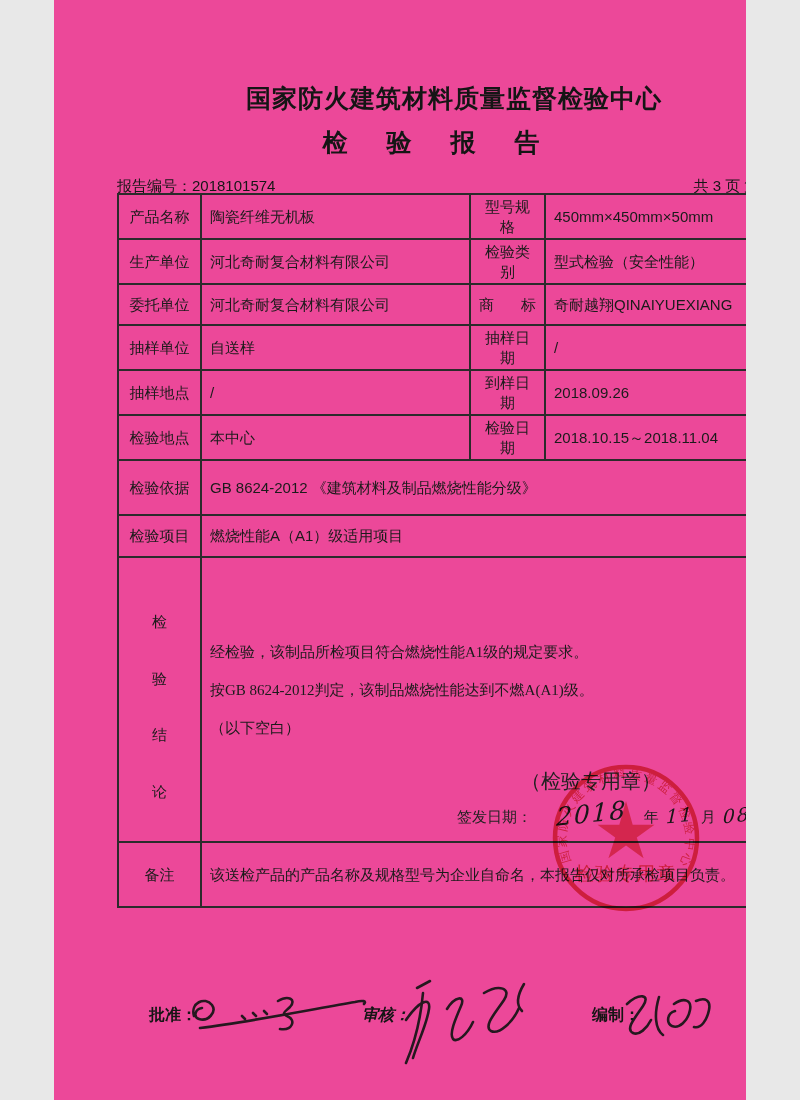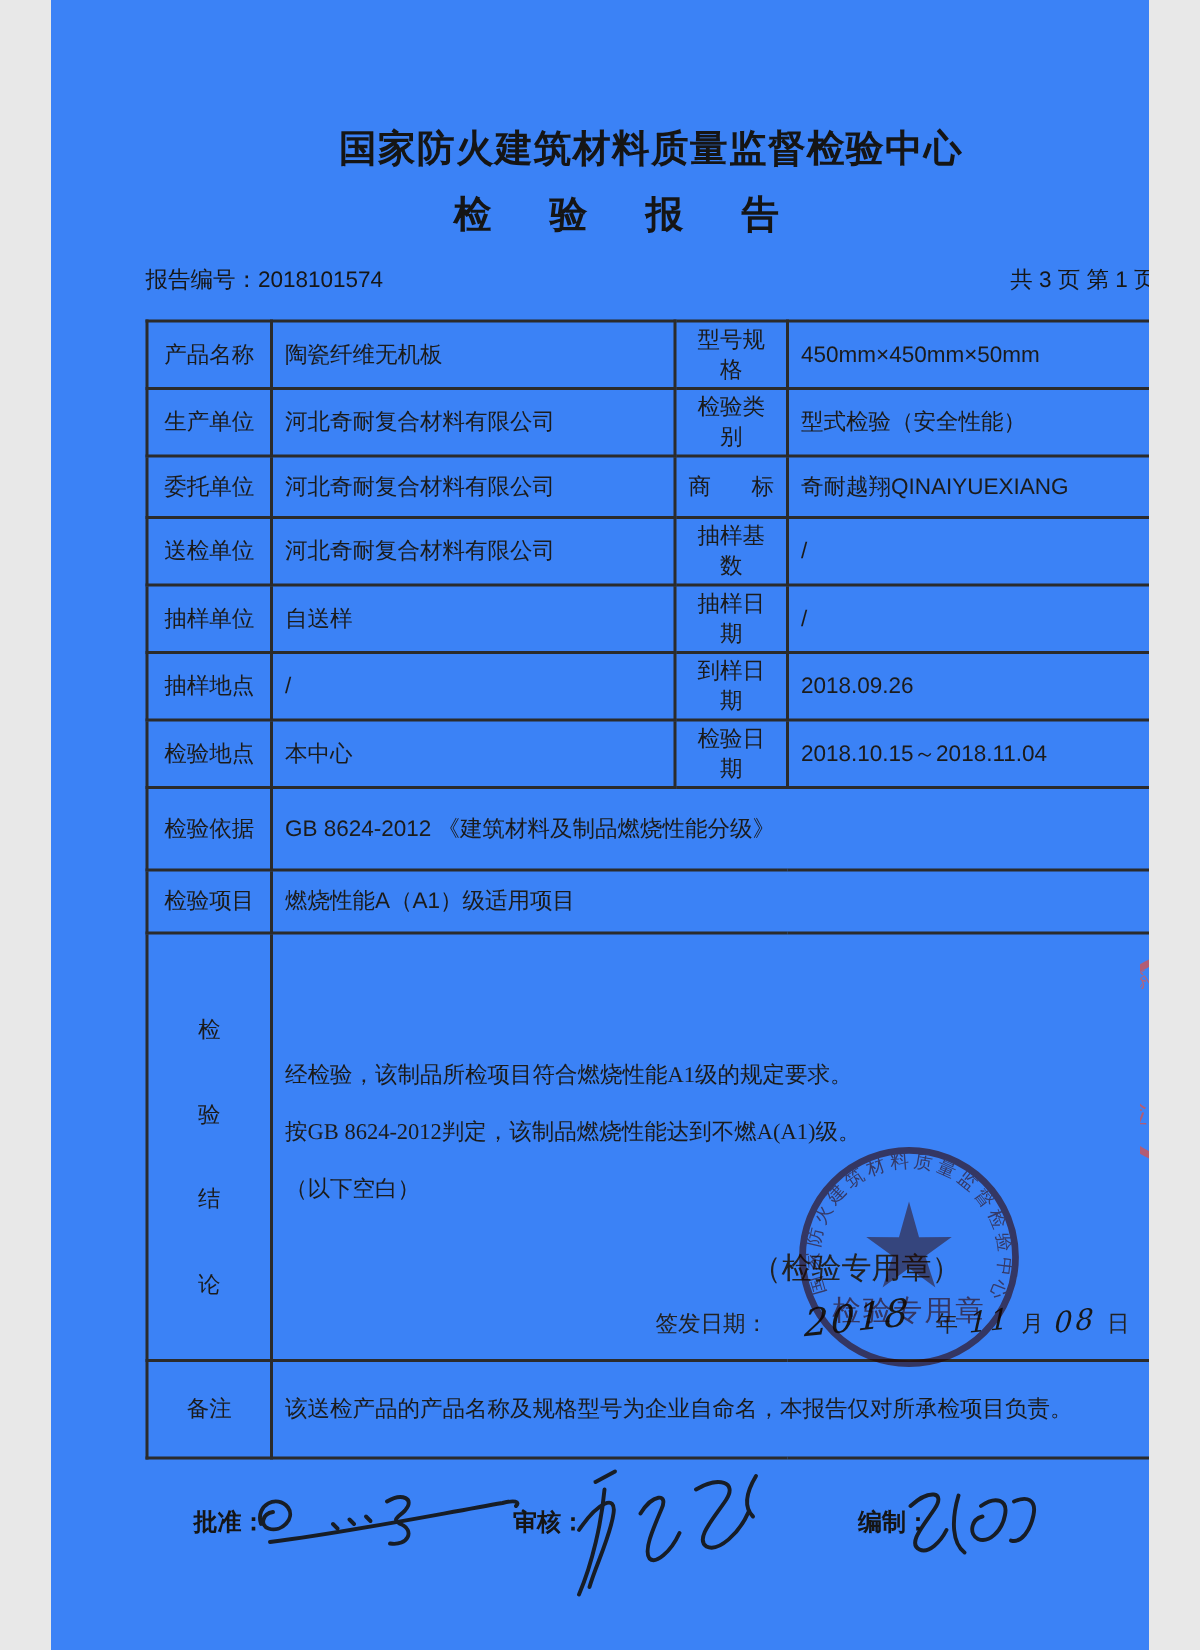--- a/index.html
+++ b/index.html
@@ -1,37 +1,36 @@
 <!DOCTYPE html>
 <html><head>
 <meta charset="utf-8">
 <style>
   html,body{margin:0;padding:0;background:#e8e8e8;}
   .page{
     position:relative;width:692px;height:1100px;margin:0 auto;
-    background:#3b82f6;overflow:hidden;
+    background:#ec4899;overflow:hidden;
     font-family:"Liberation Sans","DejaVu Sans",sans-serif;
     color:#1b1b1b;
-    padding-left:40px;
   }
   .org-name{
     position:absolute;top:82px;left:5px;width:790px;text-align:center;
     font-size:25px;font-weight:bold;letter-spacing:1px;color:#151515;
   }
   .report-title{
     position:absolute;top:126px;left:10px;width:750px;text-align:center;
     font-size:25px;font-weight:bold;letter-spacing:16px;color:#151515;
   }
   .meta{
     position:absolute;top:177px;left:63px;width:674px;
     display:flex;justify-content:space-between;align-items:baseline;
     font-size:15px;font-weight:normal;color:#161616;
   }
   table.report{
-    position:absolute;top:213px;left:63px;width:675px;
+    position:absolute;top:193px;left:63px;width:675px;
     border-collapse:collapse;table-layout:fixed;
     font-size:15px;color:#1b1b1b;
   }
   table.report td{
     border:2px solid #2b2b2b;padding:2px 8px;line-height:1.3;
     overflow:hidden;vertical-align:middle;
   }
   td.lbl{text-align:center;padding:2px 3px;}
   td.spread{text-align:justify;text-align-last:justify;padding:2px 10px;}
   td.vlbl{vertical-align:middle;}
@@ -42,21 +41,21 @@
   .sign-date{position:absolute;left:255px;top:240px;font-size:15px;display:flex;align-items:baseline;white-space:nowrap;color:#222;}
   .hw{
     font-family:"DejaVu Serif",serif;font-style:italic;display:inline-block;
     transform:rotate(-6deg) skewX(-8deg);letter-spacing:2px;color:#171717;
   }
   .hw-year{font-size:25px;margin:0 12px 0 24px;}
   .hw-num{font-size:19px;margin:0 3px 0 7px;}
   .unit{margin-left:4px;}
   .foot-label{position:absolute;top:1005px;font-size:16px;font-weight:bold;color:#151515;}
   .foot-approve{left:95px;}
-  .foot-review{left:308px;}
+  .foot-review{left:308px;font-style:italic;}
   .foot-prepare{left:538px;}
   .stamp-svg{position:absolute;mix-blend-mode:multiply;pointer-events:none;}
   .stamp2-clip{
     position:absolute;left:726px;top:626px;width:74px;height:164px;overflow:hidden;
     pointer-events:none;
     -webkit-mask-image:linear-gradient(100deg,rgba(0,0,0,.95) 45%,rgba(0,0,0,.35) 80%,rgba(0,0,0,.15) 100%);
     mask-image:linear-gradient(100deg,rgba(0,0,0,.95) 45%,rgba(0,0,0,.35) 80%,rgba(0,0,0,.15) 100%);
   }
   .sig-overlay{position:absolute;left:0;top:0;pointer-events:none;}
 </style>
@@ -91,26 +90,20 @@
         <td class="lbl">生产单位</td>
         <td>河北奇耐复合材料有限公司</td>
         <td class="lbl">检验类别</td>
         <td>型式检验（安全性能）</td>
       </tr>
       <tr style="height:41px">
         <td class="lbl">委托单位</td>
         <td>河北奇耐复合材料有限公司</td>
         <td class="spread">商标</td>
         <td>奇耐越翔QINAIYUEXIANG</td>
-      </tr>
-      <tr style="height:41px">
-        <td class="lbl">送检单位</td>
-        <td>河北奇耐复合材料有限公司</td>
-        <td class="lbl">抽样基数</td>
-        <td>/</td>
       </tr>
       <tr style="height:41px">
         <td class="lbl">抽样单位</td>
         <td>自送样</td>
         <td class="lbl">抽样日期</td>
         <td>/</td>
       </tr>
       <tr style="height:32px">
         <td class="lbl">抽样地点</td>
         <td>/</td>

